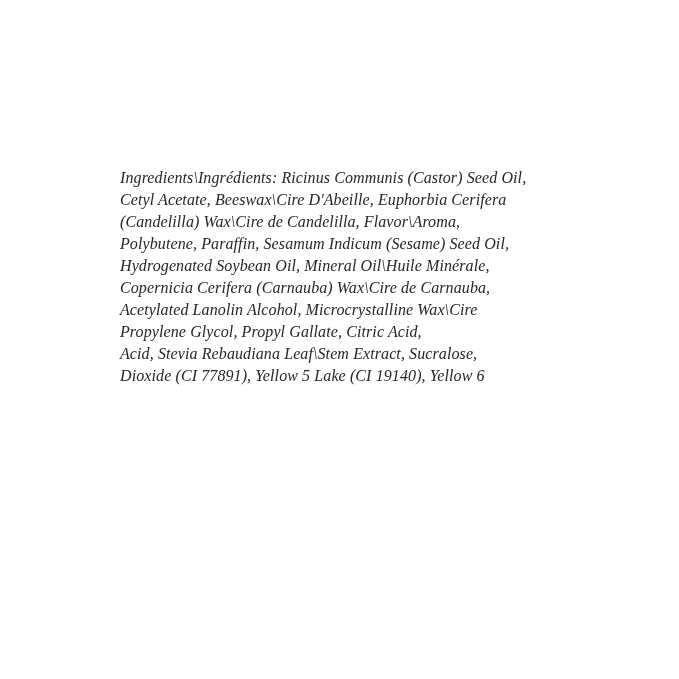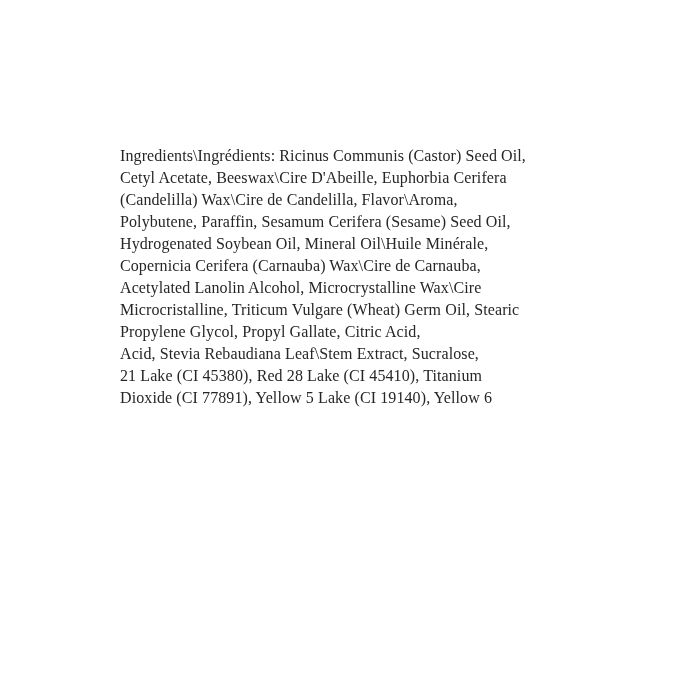--- a/index.html
+++ b/index.html
@@ -10,41 +10,40 @@
   body {
     width: 679px;
     height: 679px;
     position: relative;
     overflow: hidden;
     font-family: "Liberation Serif", "DejaVu Serif", serif;
   }
   .ingredients-block {
     position: absolute;
     left: 120px;
-    top: 145px;
+    top: 167px;
     width: 460px;
     font-size: 16px;
     line-height: 22px;
     color: #262626;
     text-align: left;
     letter-spacing: 0.1px;
+    font-style: italic;
   }
   .text-line {
     white-space: nowrap;
   }
 </style>
 </head>
 <body style="background: rgb(255, 255, 255);">
 
 <div class="ingredients-block" style="color: rgb(38, 38, 38);">
   <div class="text-line">Ingredients\Ingrédients: Ricinus Communis (Castor) Seed Oil,</div>
   <div class="text-line">Cetyl Acetate, Beeswax\Cire D'Abeille, Euphorbia Cerifera</div>
   <div class="text-line">(Candelilla) Wax\Cire de Candelilla, Flavor\Aroma,</div>
-  <div class="text-line">Polybutene, Paraffin, Sesamum Cerifera (Sesame) Seed Oil,</div>
+  <div class="text-line">Polybutene, Paraffin, Sesamum Indicum (Sesame) Seed Oil,</div>
   <div class="text-line">Hydrogenated Soybean Oil, Mineral Oil\Huile Minérale,</div>
   <div class="text-line">Copernicia Cerifera (Carnauba) Wax\Cire de Carnauba,</div>
   <div class="text-line">Acetylated Lanolin Alcohol, Microcrystalline Wax\Cire</div>
-  <div class="text-line">Microcristalline, Triticum Vulgare (Wheat) Germ Oil, Stearic</div>
   <div class="text-line">Propylene Glycol, Propyl Gallate, Citric Acid,</div>
   <div class="text-line">Acid, Stevia Rebaudiana Leaf\Stem Extract, Sucralose,</div>
-  <div class="text-line">21 Lake (CI 45380), Red 28 Lake (CI 45410), Titanium</div>
   <div class="text-line">Dioxide (CI 77891), Yellow 5 Lake (CI 19140), Yellow 6</div>
 </div>
 
 </body></html>

